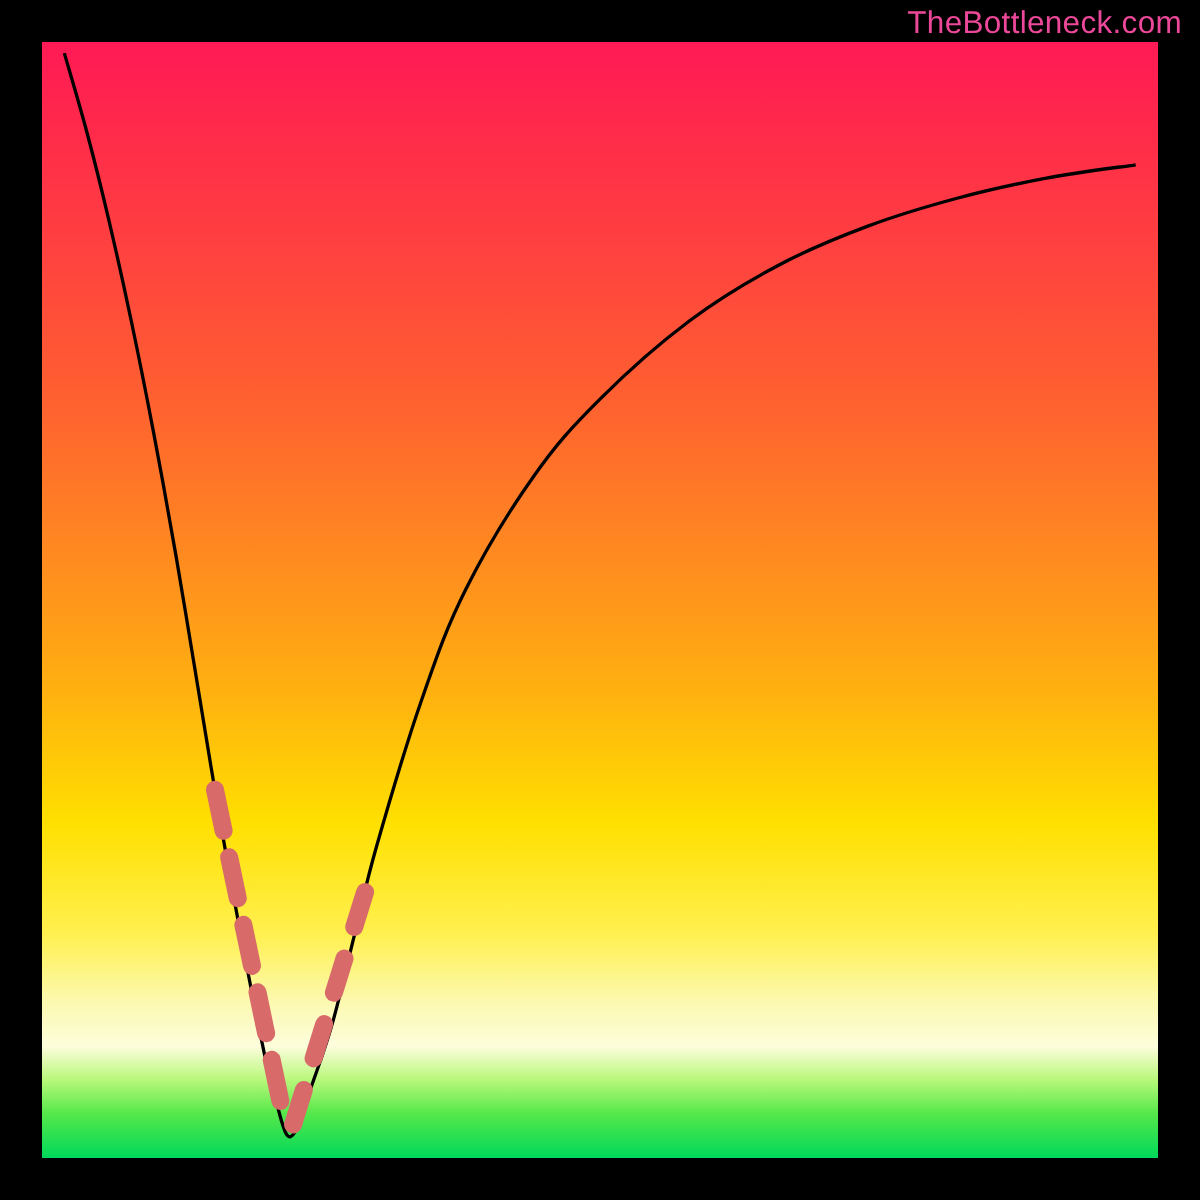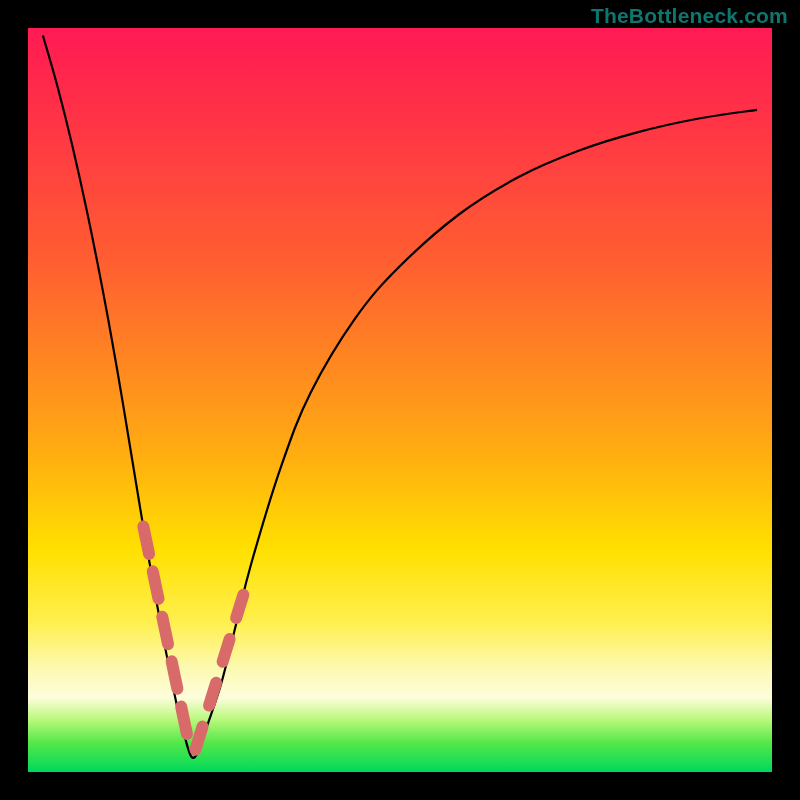--- a/index.html
+++ b/index.html
@@ -40,23 +40,23 @@
       #fdfddc 90%,
       #b8f87a 93%,
       #56e84a 96%,
       #00d85a 100%
     );
   }
   .watermark {
     position: absolute;
     top: 4px;
     right: 12px;
-    color: #0f766e;
+    color: #ec4899;
     font-size: 21px;
-    font-weight: 700;
+    font-weight: 400;
     letter-spacing: 0.2px;
     user-select: none;
     text-align: center;
   }
   svg.curve-layer {
     position: absolute;
     left: 28px;
     top: 28px;
     width: 744px;
     height: 744px;

